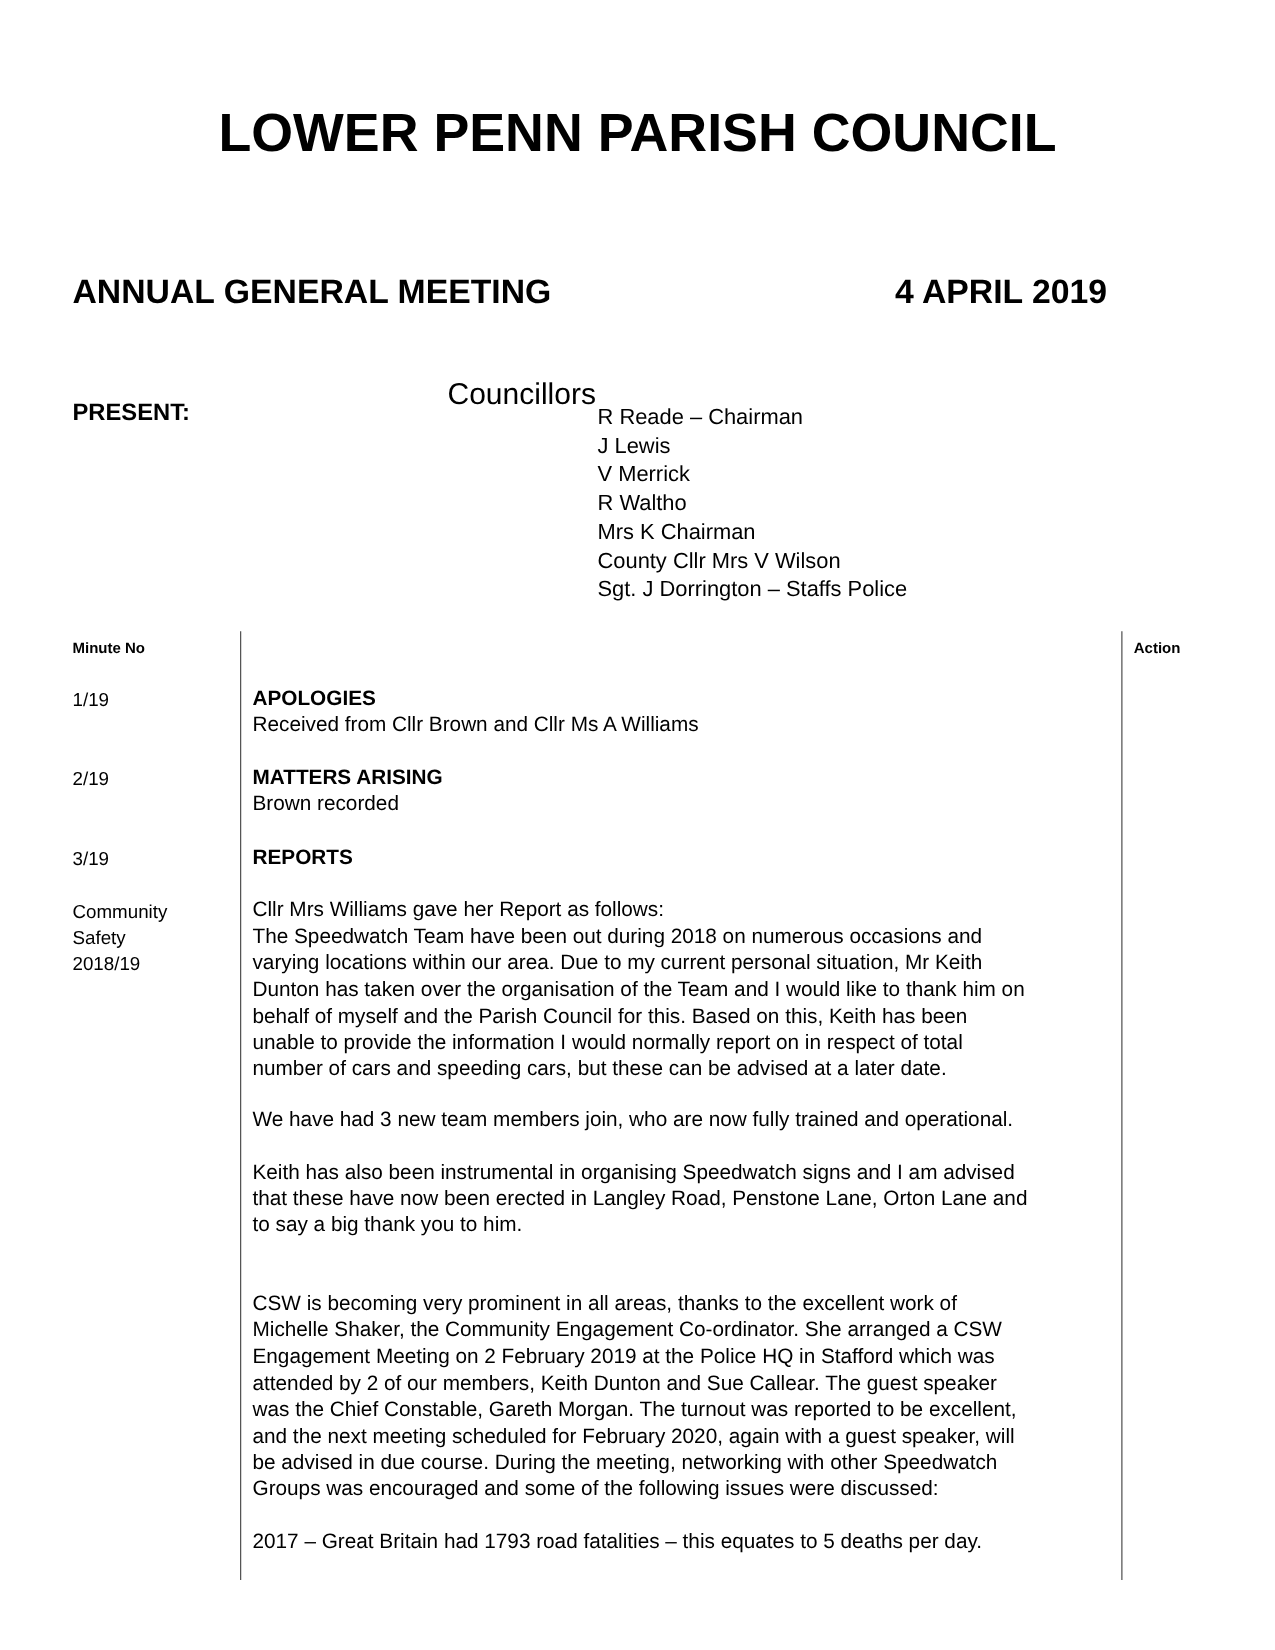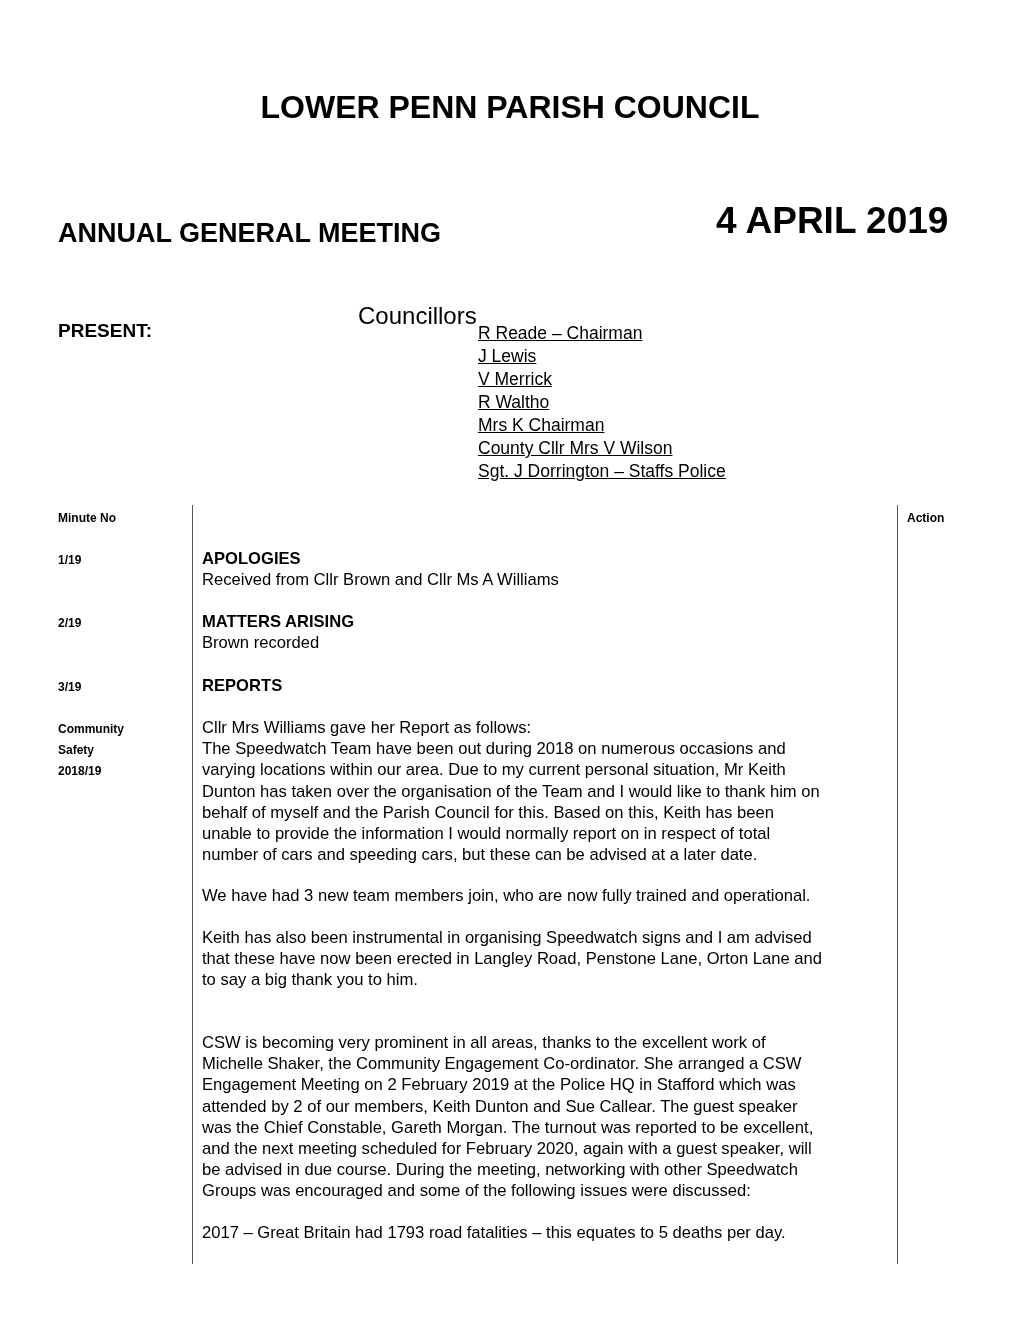--- a/index.html
+++ b/index.html
@@ -3,41 +3,41 @@
   <meta charset="utf-8">
   <style>
     html, body { margin: 0; padding: 0; background: #ffffff; }
     body {
       width: 1020px; height: 1320px; position: relative; overflow: hidden;
       font-family: "Liberation Sans", sans-serif; color: #000;
     }
     .abs { position: absolute; }
     .title {
       left: 0; width: 1020px; top: 82px; text-align: center;
-      font-size: 32px; font-weight: bold; letter-spacing: 0px; line-height: 50px;
+      font-size: 43px; font-weight: bold; letter-spacing: 0px; line-height: 50px;
     }
     .meeting {
       left: 58px; top: 216px; font-size: 27px; font-weight: bold; line-height: 34px;
     }
     .date {
-      left: 716px; top: 204px; font-size: 37px; font-weight: bold; line-height: 34px;
+      left: 716px; top: 216px; font-size: 27px; font-weight: bold; line-height: 34px;
     }
     .present-label {
       left: 58px; top: 316px; font-size: 19px; font-weight: bold; line-height: 30px;
     }
     .councillors-label {
       left: 358px; top: 304px; font-size: 24px; line-height: 23px;
     }
     .attendees {
       left: 478px; top: 322px; font-size: 17.5px; line-height: 23px;
     }
-    .attendees div { height: 23px; white-space: nowrap; text-decoration: underline; }
+    .attendees div { height: 23px; white-space: nowrap; }
     .vline { width: 1px; background: #555; top: 505px; height: 759px; }
     .col-head { font-size: 12px; font-weight: bold; top: 508px; line-height: 20px; }
-    .minute-no { left: 58px; font-size: 12px; font-weight: bold; line-height: 21px; }
+    .minute-no { left: 58px; font-size: 15px; font-weight: normal; line-height: 21px; }
     .content { left: 202px; width: 690px; font-size: 16.6px; line-height: 21.2px; }
     .content .heading { font-weight: bold; }
     .para { white-space: nowrap; }
     .para div { height: 21.2px; }
   </style>
 </head>
 <body>
 
 <div class="abs title">LOWER PENN PARISH COUNCIL</div>
 <div class="abs meeting">ANNUAL GENERAL MEETING</div>

